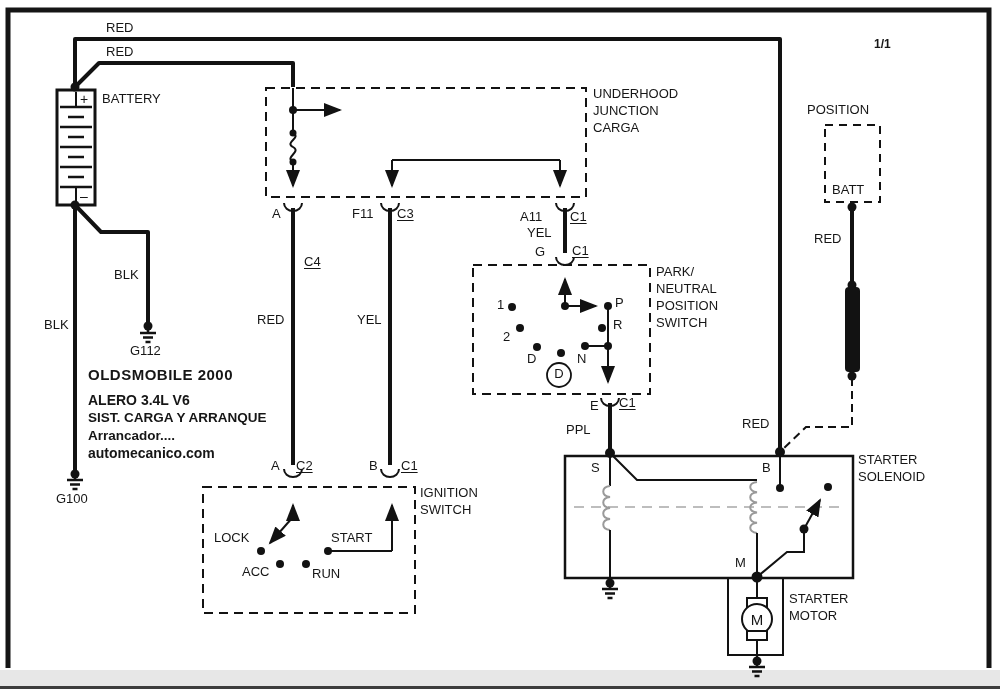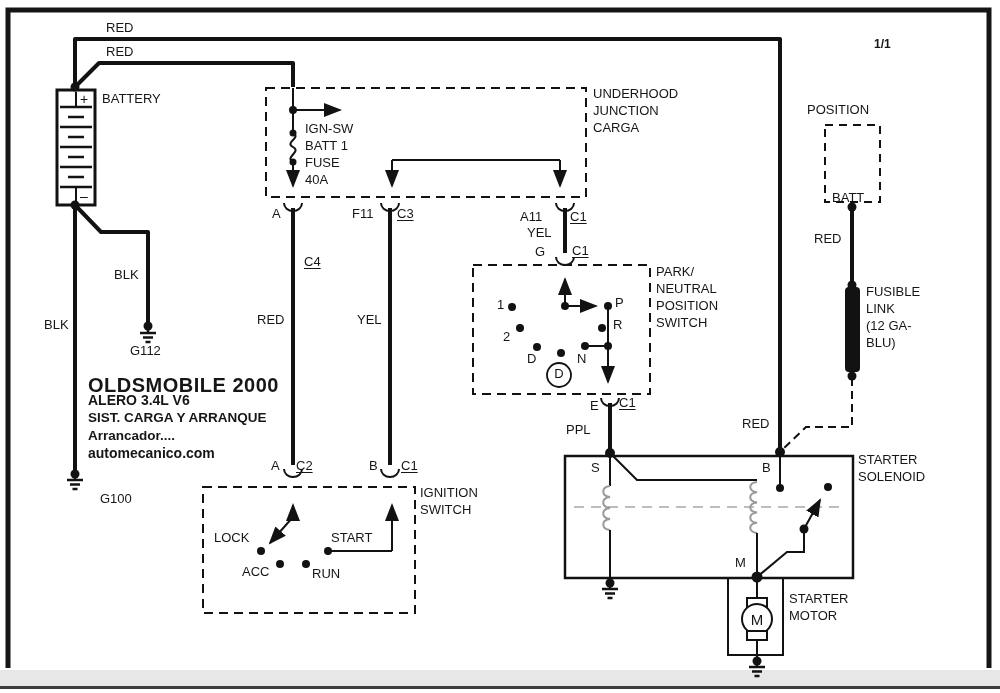--- a/index.html
+++ b/index.html
@@ -2,21 +2,21 @@
 <html><head>
 <meta charset="utf-8">
 <style>
   html,body{margin:0;padding:0;background:#fff;}
   #stage{position:relative;width:1000px;height:693px;background:#fff;overflow:hidden;
          font-family:"Liberation Sans",sans-serif;color:#111;text-decoration:underline;}
   #wiresvg{position:absolute;left:0;top:0;}
   .lbl{position:absolute;font-size:13px;line-height:1.15;white-space:nowrap;color:#161616;}
   .pre{white-space:pre-line;line-height:1.3;}
   .u{text-decoration:underline;text-underline-offset:2px;}
-  .t1{font-size:20px;font-weight:bold;letter-spacing:.5px;margin-top:8px;}
+  .t1{font-size:15px;font-weight:bold;letter-spacing:.5px;}
   .t2{font-size:14px;font-weight:bold;}
   .t3{font-size:13.5px;font-weight:bold;}
   .pg{font-size:12px;font-weight:bold;}
   .sym{font-size:14px;}
   .ctr{transform:translateX(-50%);}
 </style>
 </head>
 <body>
 
 <div id="stage">
@@ -164,35 +164,31 @@
   <div class="lbl" style="left:106px;top:45px;">RED</div>
   <div class="lbl pg" style="left:874px;top:38px;">1/1</div>
 
   <div class="lbl" style="left:102px;top:92px;">BATTERY</div>
   <div class="lbl sym" style="left:80px;top:91px;">+</div>
   <div class="lbl sym" style="left:80px;top:188px;">–</div>
 
   <div class="lbl" style="left:114px;top:268px;">BLK</div>
   <div class="lbl" style="left:44px;top:318px;">BLK</div>
   <div class="lbl" style="left:130px;top:344px;">G112</div>
-  <div class="lbl" style="left:56px;top:492px;margin-left:44px;">G100</div>
+  <div class="lbl" style="left:56px;top:492px;">G100</div>
 
   <div class="lbl t1" style="left:88px;top:366px;">OLDSMOBILE 2000</div>
   <div class="lbl t2" style="left:88px;top:392px;">ALERO  3.4L  V6</div>
   <div class="lbl t3" style="left:88px;top:410px;">SIST. CARGA Y ARRANQUE</div>
   <div class="lbl t3" style="left:88px;top:428px;">Arrancador....</div>
   <div class="lbl t2" style="left:88px;top:445px;">automecanico.com</div>
 
   <div class="lbl pre" style="left:593px;top:86px;">UNDERHOOD
 JUNCTION
 CARGA</div>
-  <div class="lbl pre" style="left:305px;top:121px;">IGN-SW
-BATT 1
-FUSE
-40A</div>
   <div class="lbl" style="left:272px;top:207px;">A</div>
   <div class="lbl u" style="left:304px;top:207px;margin-top:48px;">C4</div>
   <div class="lbl" style="left:352px;top:207px;">F11</div>
   <div class="lbl u" style="left:397px;top:207px;">C3</div>
   <div class="lbl" style="left:520px;top:210px;">A11</div>
   <div class="lbl u" style="left:570px;top:210px;">C1</div>
 
   <div class="lbl" style="left:527px;top:226px;">YEL</div>
   <div class="lbl" style="left:535px;top:245px;">G</div>
   <div class="lbl u" style="left:572px;top:244px;">C1</div>
@@ -220,26 +216,22 @@
   <div class="lbl" style="left:369px;top:459px;">B</div>
   <div class="lbl u" style="left:401px;top:459px;">C1</div>
   <div class="lbl pre" style="left:420px;top:485px;">IGNITION
 SWITCH</div>
   <div class="lbl" style="left:214px;top:531px;">LOCK</div>
   <div class="lbl" style="left:331px;top:531px;">START</div>
   <div class="lbl" style="left:242px;top:565px;">ACC</div>
   <div class="lbl" style="left:312px;top:567px;">RUN</div>
 
   <div class="lbl" style="left:807px;top:103px;">POSITION</div>
-  <div class="lbl" style="left:832px;top:183px;margin-top:8px;">BATT</div>
+  <div class="lbl" style="left:832px;top:183px;">BATT</div>
   <div class="lbl" style="left:814px;top:232px;">RED</div>
-  <div class="lbl pre" style="left:866px;top:284px;">FUSIBLE
-LINK
-(12 GA-
-BLU)</div>
 
   <div class="lbl" style="left:742px;top:417px;">RED</div>
   <div class="lbl" style="left:591px;top:461px;">S</div>
   <div class="lbl" style="left:762px;top:461px;">B</div>
   <div class="lbl" style="left:735px;top:556px;">M</div>
   <div class="lbl pre" style="left:858px;top:452px;">STARTER
 SOLENOID</div>
 
   <div class="lbl pre" style="left:789px;top:591px;">STARTER
 MOTOR</div>

